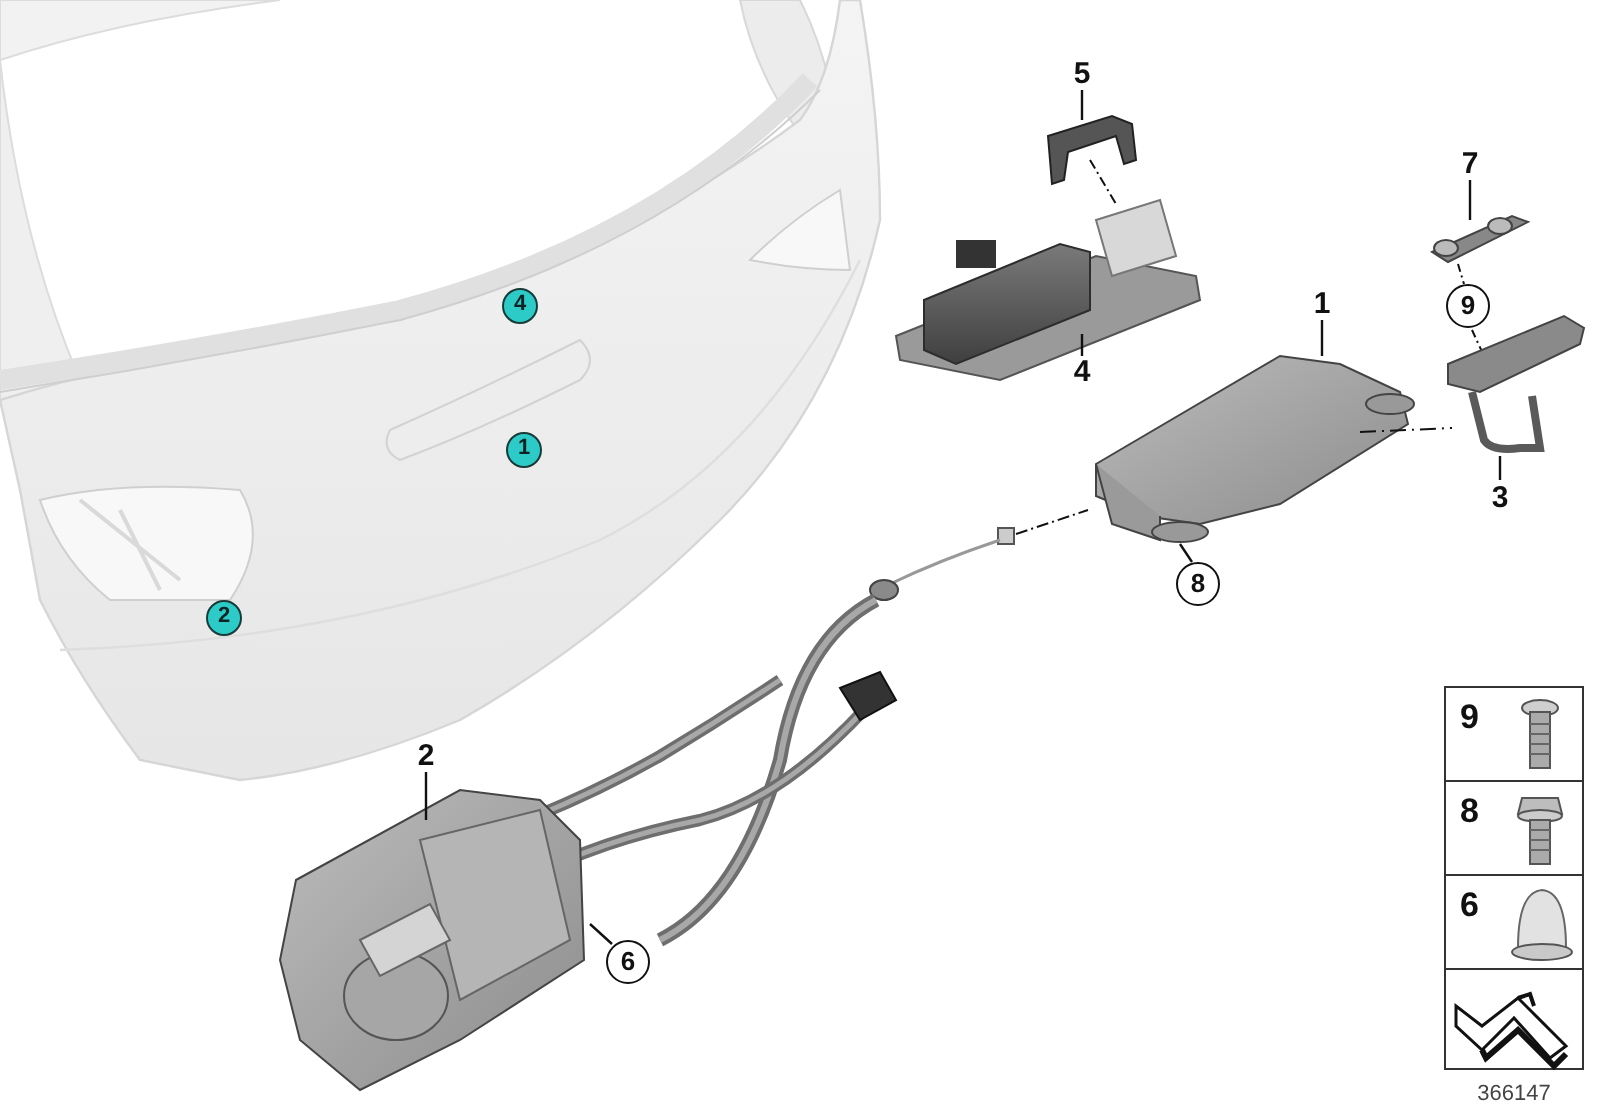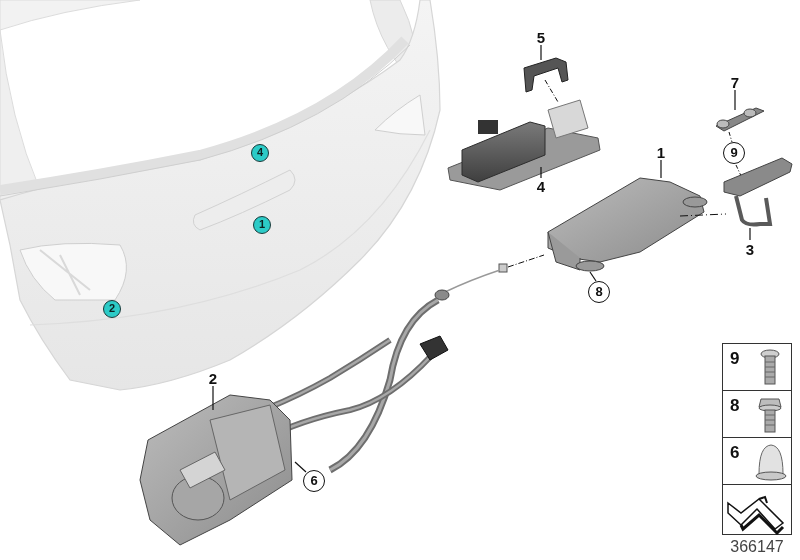--- a/index.html
+++ b/index.html
@@ -30,21 +30,21 @@
   .legend-cell {
     position: absolute; left: 0; width: 68px; height: 47px;
     border-bottom: 1px solid #333;
   }
   .legend-num {
     position: absolute; left: 7px; top: 5px; font-weight: bold; font-size: 17px; color: #111;
   }
   .legend-icon { position: absolute; left: 30px; top: 2px; }
   #diagram-id {
     position: absolute; left: 757px; top: 547px; transform: translate(-50%, -50%);
-    font-size: 16px; color: #444;
+    font-size: 11px; color: #444;
   }
 </style>
 </head>
 <body>
 
 <div id="diagram">
 
   <svg width="800" height="560" viewBox="0 0 800 560" style="position:absolute;left:0;top:0;">
     <defs>
       <linearGradient id="bodyGrad" x1="0" y1="0" x2="0" y2="1">

